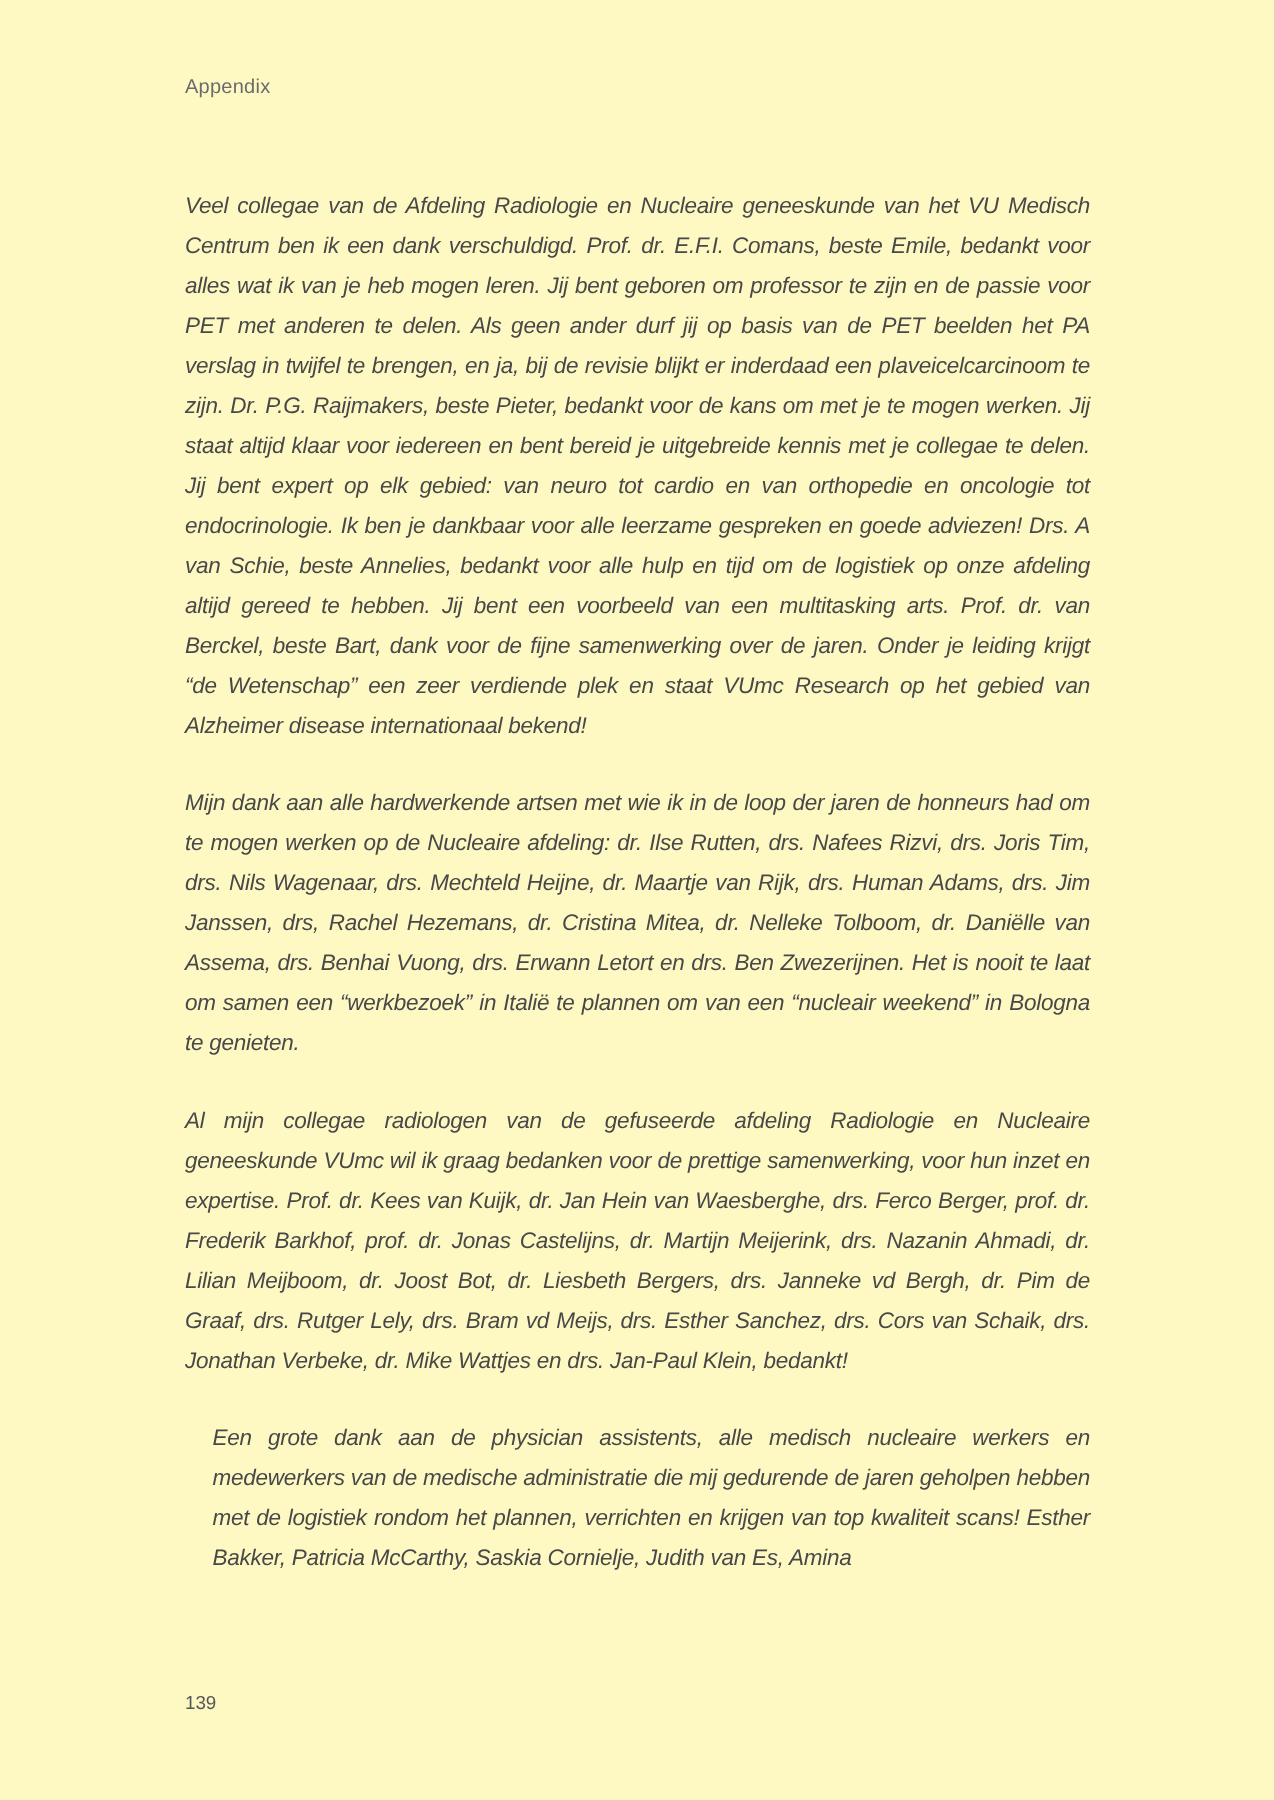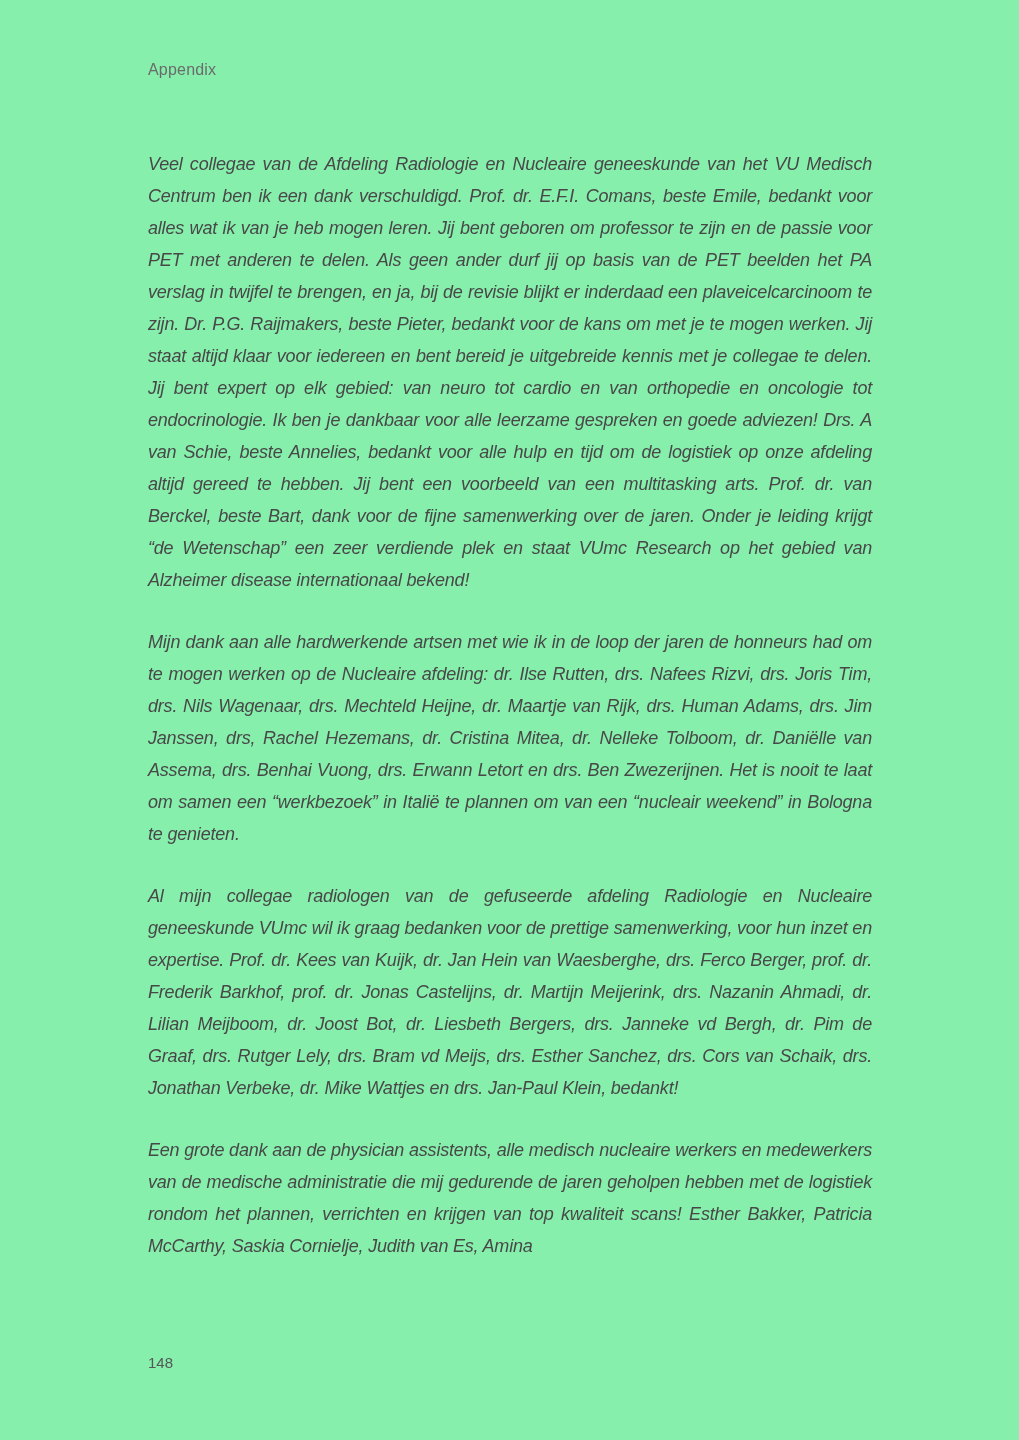--- a/index.html
+++ b/index.html
@@ -10,21 +10,21 @@
   body {
     width: 1019px;
     height: 1440px;
     position: relative;
     font-family: "Liberation Sans", sans-serif;
     overflow: hidden;
   }
   .page {
     position: absolute;
     inset: 0;
-    background: #86efac;
+    background: #fef9c3;
   }
   .running-header {
     position: absolute;
     left: 148px;
     top: 61px;
     font-size: 16px;
     letter-spacing: 0.2px;
     color: #6b6b6b;
     font-weight: 400;
   }
@@ -40,20 +40,21 @@
     font-size: 18px;
     line-height: 32px;
     letter-spacing: -0.2px;
     text-align: justify;
     text-justify: inter-word;
     font-weight: 400;
     font-style: italic;
   }
   .body-text p:last-child {
     margin-bottom: 0;
+    margin-left: 22px;
   }
   .page-number {
     position: absolute;
     left: 148px;
     top: 1354px;
     font-size: 15px;
     color: #565656;
     font-weight: 400;
   }
 </style>
@@ -64,15 +65,15 @@
 
   <div class="running-header">Appendix</div>
 
   <div class="body-text">
     <p>Veel collegae van de Afdeling Radiologie en Nucleaire geneeskunde van het VU Medisch Centrum ben ik een dank verschuldigd. Prof. dr. E.F.I. Comans, beste Emile, bedankt voor alles wat ik van je heb mogen leren. Jij bent geboren om professor te zijn en de passie voor PET met anderen te delen. Als geen ander durf jij op basis van de PET beelden het PA verslag in twijfel te brengen, en ja, bij de revisie blijkt er inderdaad een plaveicelcarcinoom te zijn. Dr. P.G. Raijmakers, beste Pieter, bedankt voor de kans om met je te mogen werken. Jij staat altijd klaar voor iedereen en bent bereid je uitgebreide kennis met je collegae te delen. Jij bent expert op elk gebied: van neuro tot cardio en van orthopedie en oncologie tot endocrinologie. Ik ben je dankbaar voor alle leerzame gespreken en goede adviezen! Drs. A van Schie, beste Annelies, bedankt voor alle hulp en tijd om de logistiek op onze afdeling altijd gereed te hebben. Jij bent een voorbeeld van een multitasking arts. Prof. dr. van Berckel, beste Bart, dank voor de fijne samenwerking over de jaren. Onder je leiding krijgt  “de Wetenschap”  een zeer  verdiende plek en staat VUmc Research op het gebied van Alzheimer disease internationaal bekend!</p>
     <p>Mijn dank aan alle hardwerkende artsen  met wie ik in de loop der jaren  de honneurs had om te mogen werken op de Nucleaire afdeling: dr. Ilse Rutten, drs. Nafees Rizvi, drs. Joris Tim, drs. Nils Wagenaar, drs. Mechteld Heijne, dr. Maartje van Rijk, drs. Human Adams, drs. Jim Janssen, drs, Rachel Hezemans, dr. Cristina Mitea, dr. Nelleke Tolboom, dr. Daniëlle van Assema, drs. Benhai Vuong, drs. Erwann Letort en drs. Ben Zwezerijnen. Het is nooit te laat om samen een “werkbezoek” in Italië te plannen om van een “nucleair weekend” in Bologna te genieten.</p>
     <p>Al mijn collegae radiologen van de gefuseerde afdeling Radiologie en Nucleaire geneeskunde VUmc wil ik graag bedanken voor de prettige samenwerking, voor hun inzet en expertise. Prof. dr. Kees van Kuijk, dr. Jan Hein van Waesberghe, drs. Ferco Berger,  prof. dr. Frederik Barkhof, prof. dr. Jonas Castelijns, dr. Martijn Meijerink, drs. Nazanin Ahmadi, dr. Lilian Meijboom, dr. Joost Bot, dr. Liesbeth Bergers, drs. Janneke vd Bergh, dr. Pim de Graaf, drs. Rutger Lely, drs. Bram vd Meijs, drs. Esther Sanchez, drs. Cors van Schaik, drs. Jonathan Verbeke, dr. Mike Wattjes en drs. Jan-Paul Klein, bedankt!</p>
     <p>Een grote dank aan de physician assistents, alle medisch nucleaire werkers en medewerkers van de medische administratie die mij gedurende de jaren geholpen hebben met de logistiek rondom het plannen, verrichten en krijgen van top kwaliteit scans!   Esther Bakker, Patricia McCarthy, Saskia Cornielje,   Judith van Es, Amina</p>
   </div>
 
-  <div class="page-number">148</div>
+  <div class="page-number">139</div>
 
 </div>
 
 </body></html>

